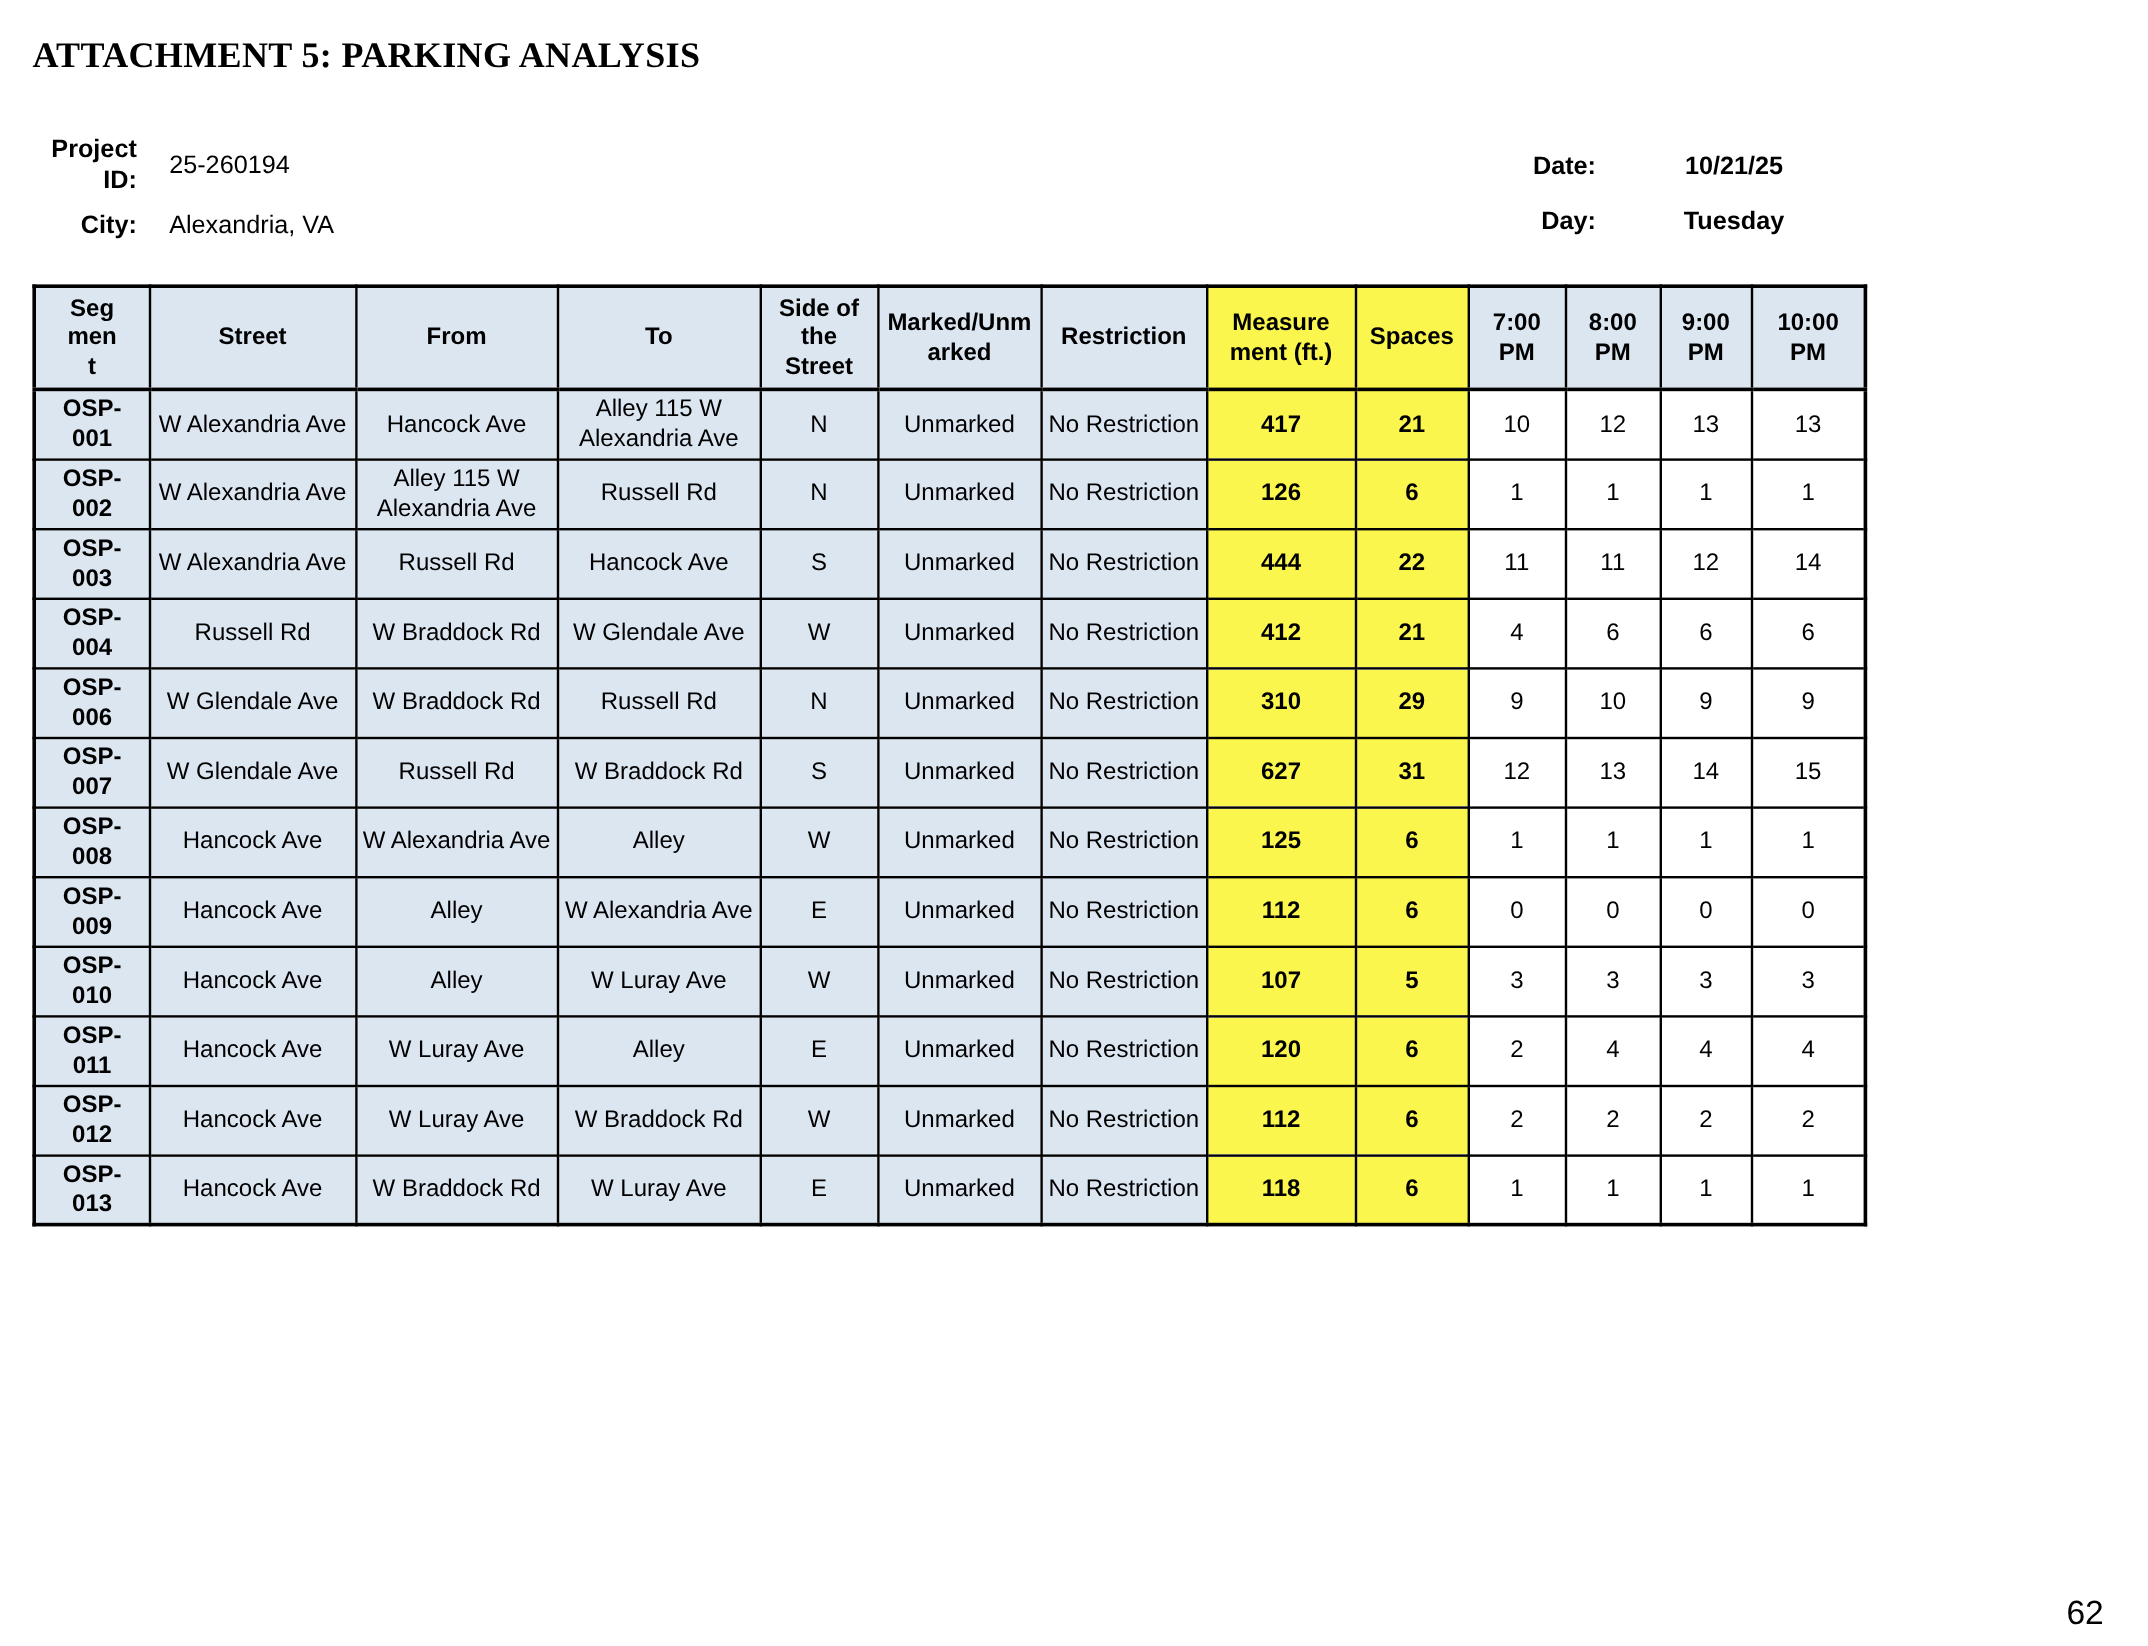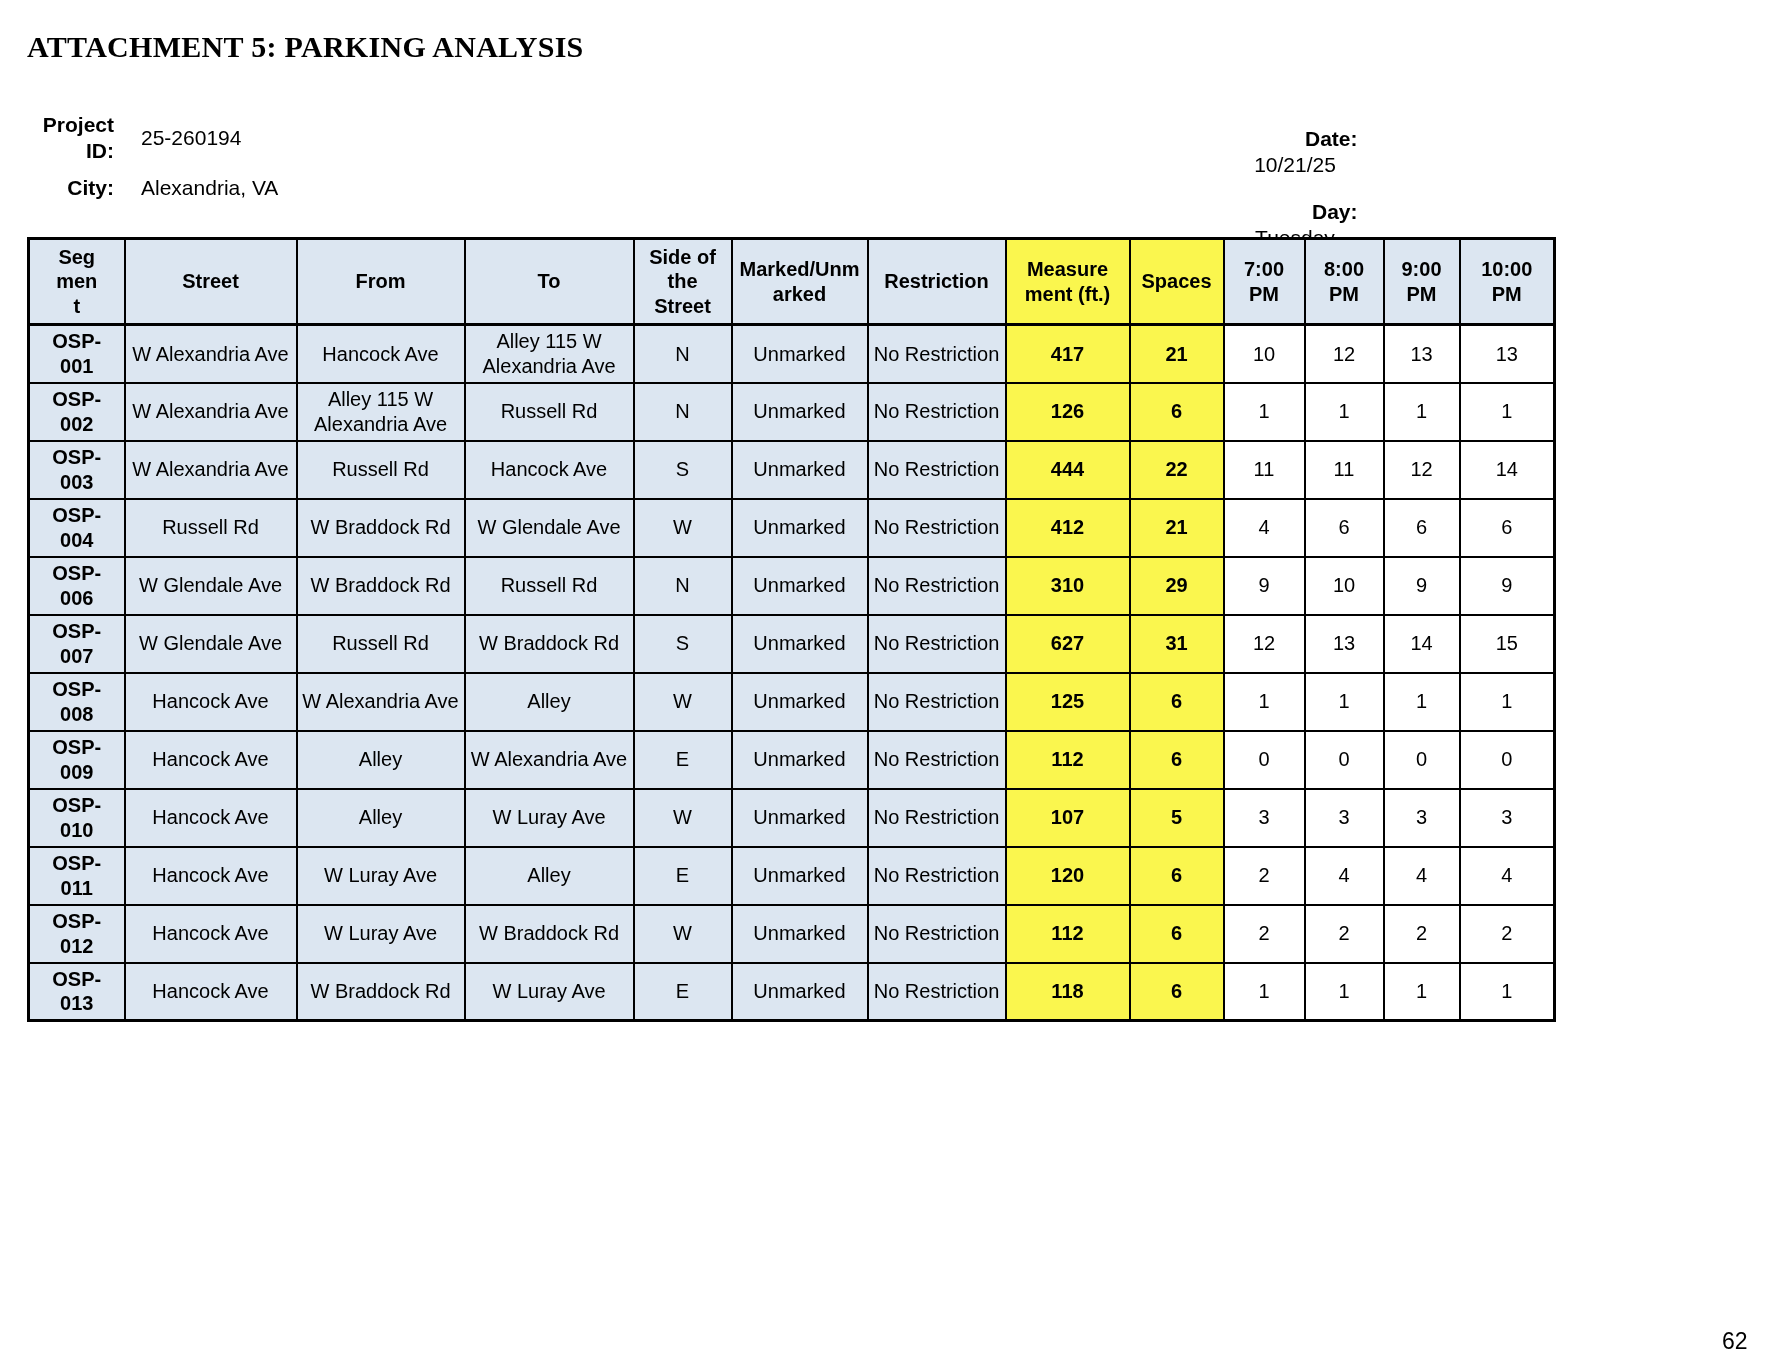--- a/index.html
+++ b/index.html
@@ -30,23 +30,23 @@
   .meta-label {
     width: 84px;
     text-align: right;
     font-weight: bold;
     font-size: 21px;
     line-height: 1.25;
   }
   .meta-value { margin-left: 27px; font-size: 21px; line-height: 1.25; }
 
   .meta-right { position: absolute; left: 1180px; top: 126px; }
-  .meta-right .meta-row { margin-bottom: 20px; flex-direction: column; }
+  .meta-right .meta-row { margin-bottom: 20px; }
   .meta-right .meta-label { width: 150px; }
-  .meta-right .meta-value { width: 180px; margin-left: 25px; text-align: center; }
+  .meta-right .meta-value { width: 180px; margin-left: 25px; text-align: center; font-weight: bold; }
 
   
   table.parking {
     position: absolute;
     left: 27px;
     top: 237px;
     width: 1526px;
     border-collapse: collapse;
     table-layout: fixed;
     border: 3px solid #000;
@@ -76,21 +76,21 @@
 
   .parking td { background: #dce6f1; }
   .parking td.c-seg    { font-weight: bold; padding: 0 12px; }
   .parking td.c-yellow { background: #faf64e; font-weight: bold; }
   .parking td.c-white  { background: #ffffff; }
 
   .page-number {
     position: absolute;
     left: 1722px;
     top: 1328px;
-    font-size: 23px;
+    font-size: 28px;
   }
 </style>
 </head>
 <body>
 
 <div class="page">
 
   <div class="title">ATTACHMENT 5: PARKING ANALYSIS</div>
 
   <div class="meta-left">

